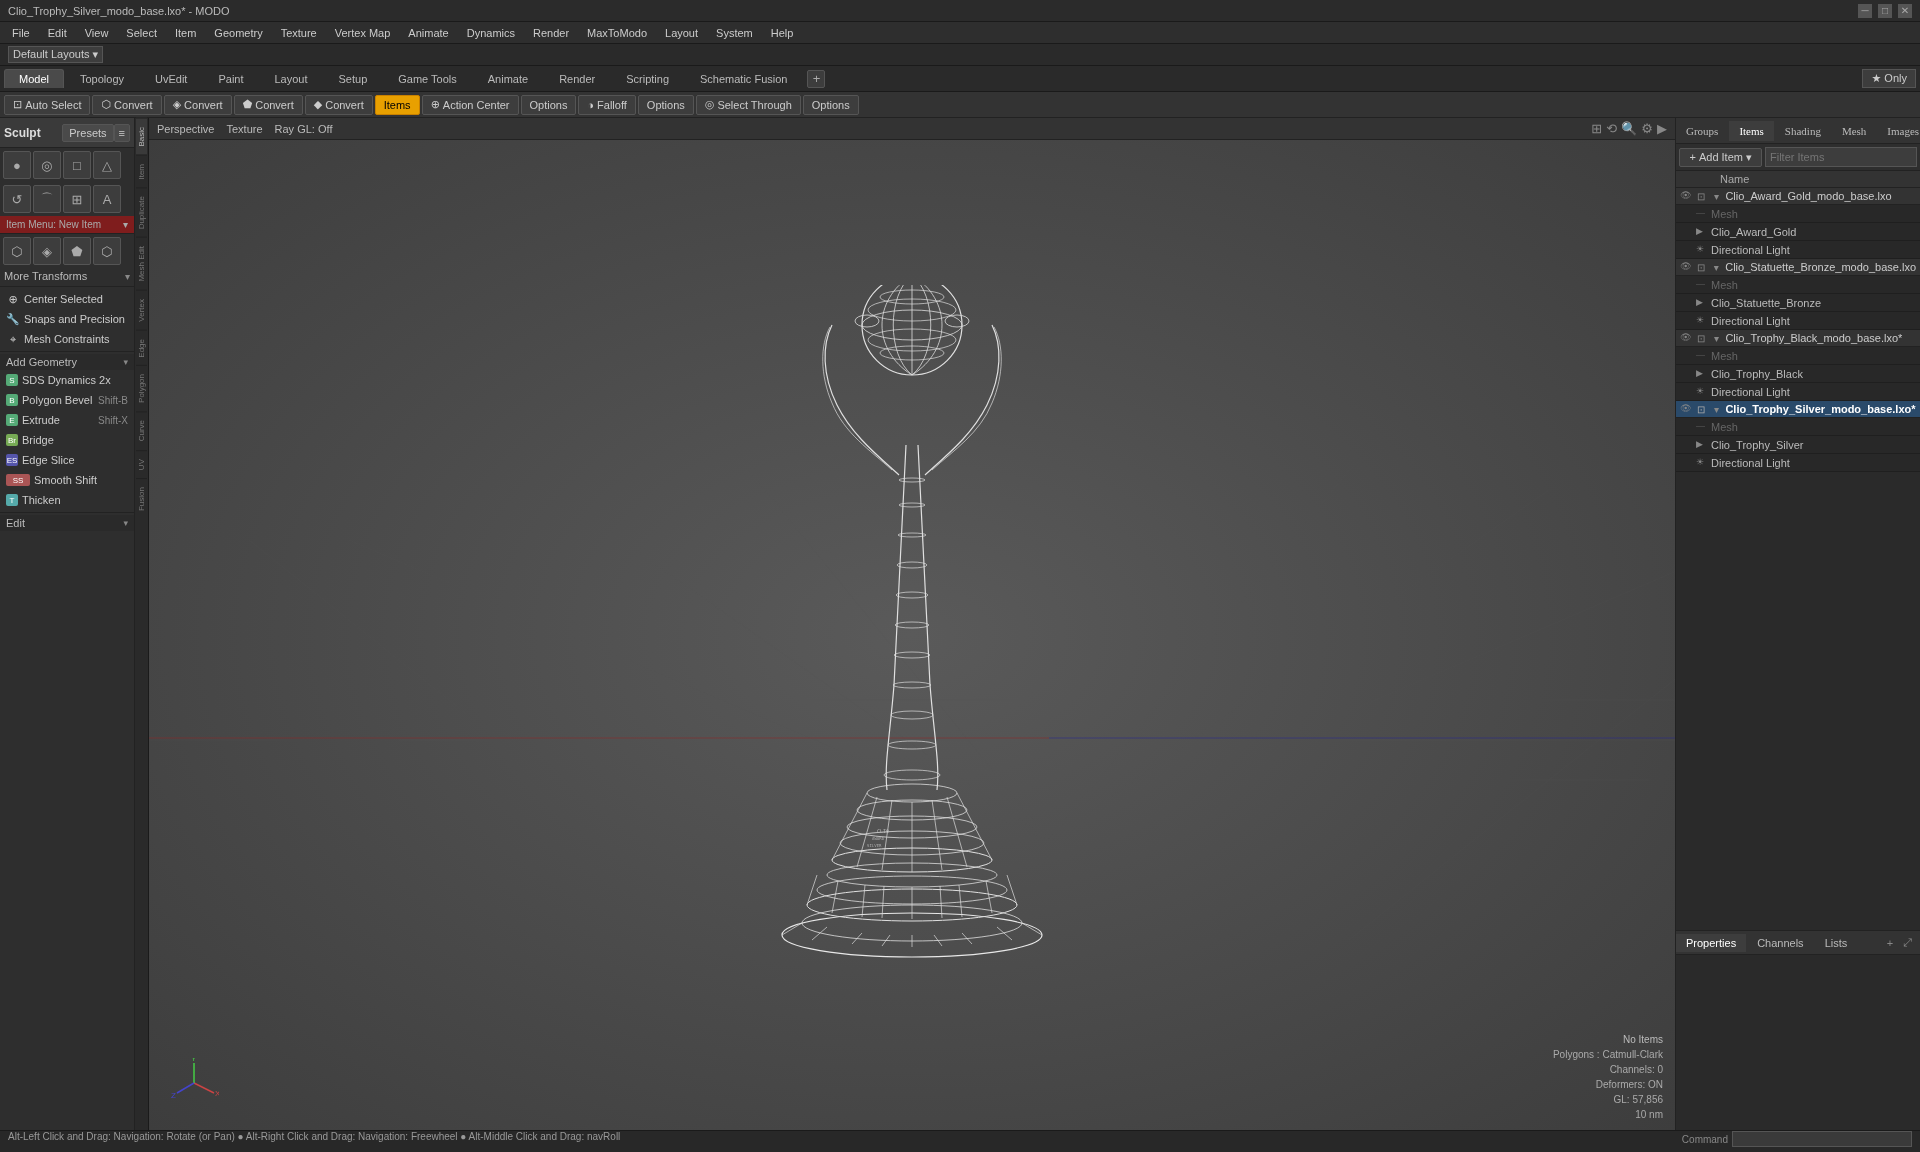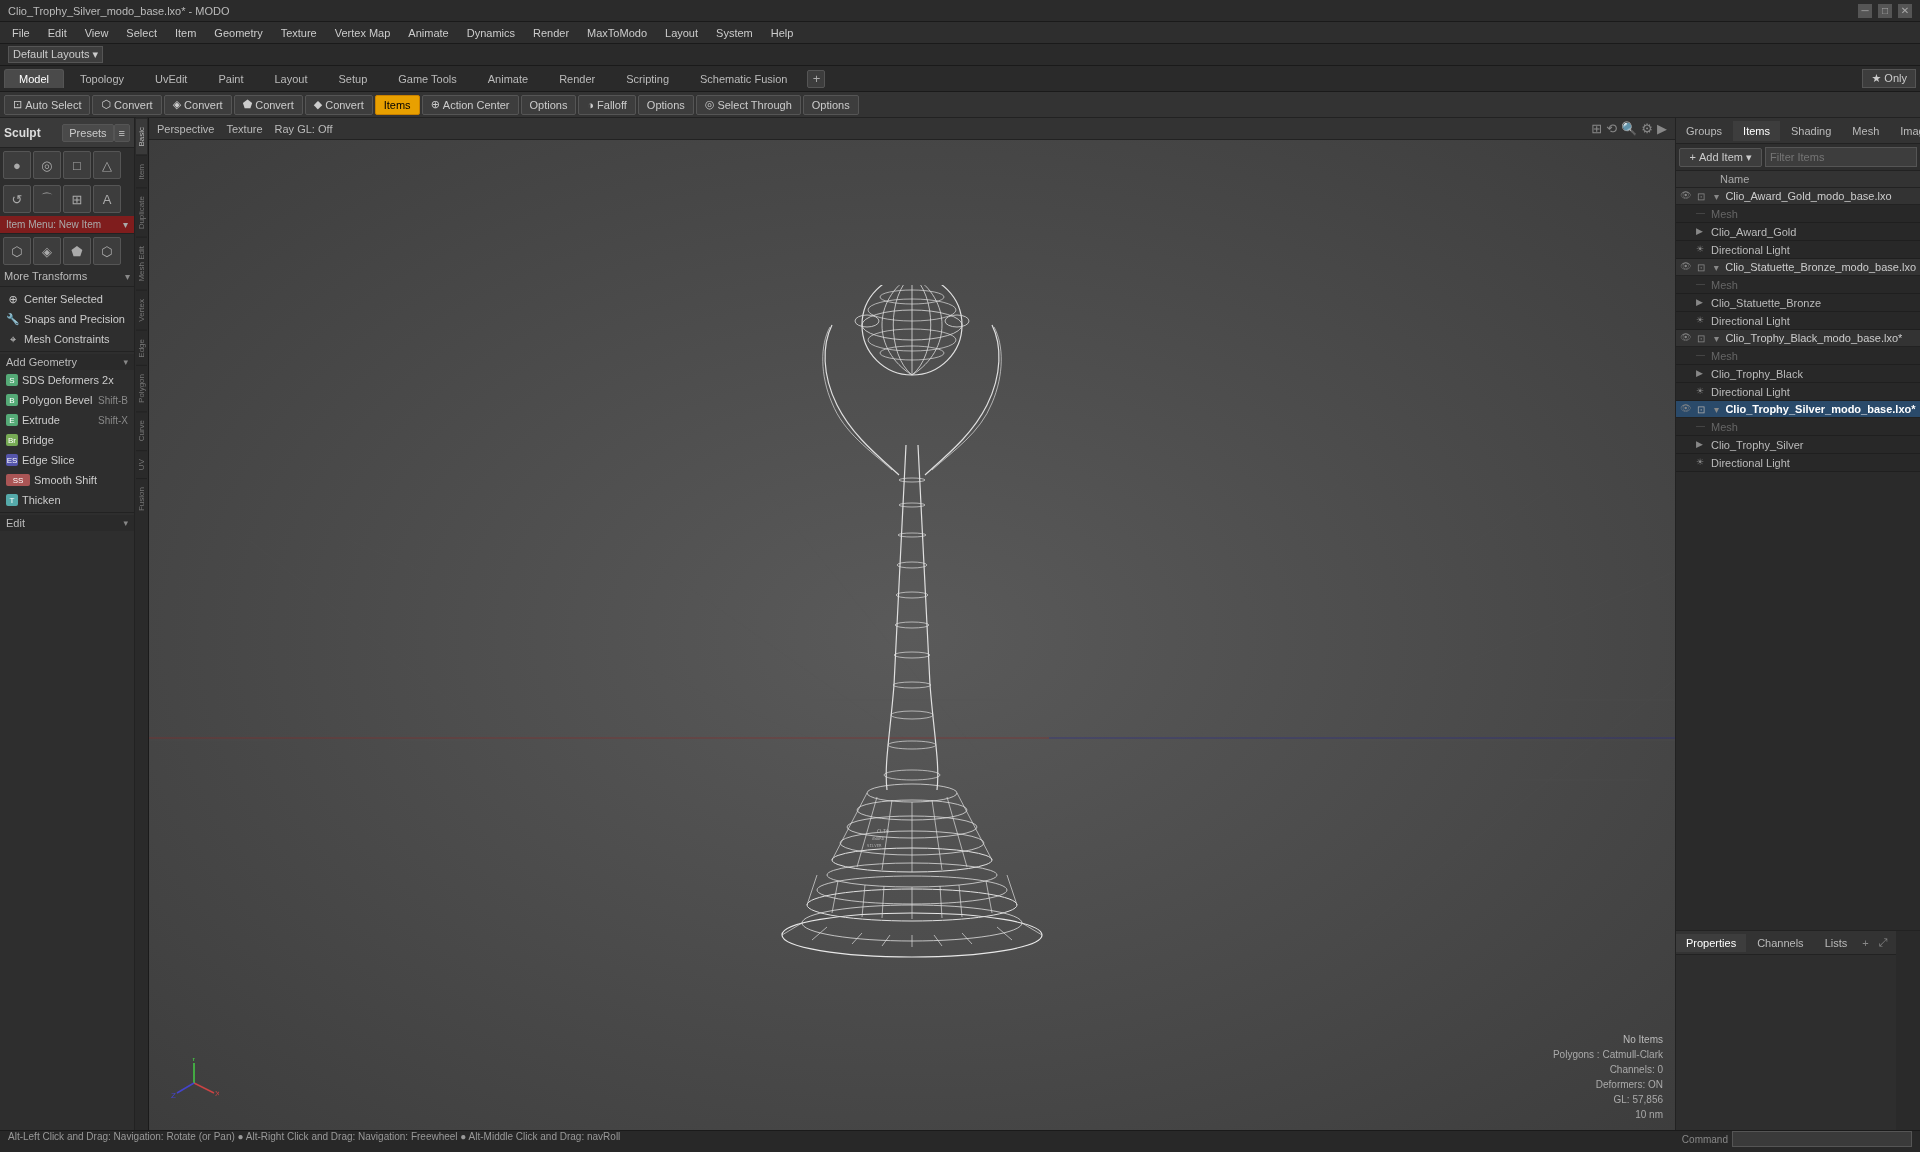--- a/index.html
+++ b/index.html
@@ -79,21 +79,21 @@
     
     #status-bar { height: 22px; background: #282828; display: flex; align-items: flex-start; padding: 0 8px; gap: 6px; border-top: 1px solid #1a1a1a; }
     #status-bar .status-text { font-size: 10px; color: #999; }
 
     
     #right-panel { width: 245px; background: #2e2e2e; border-left: 1px solid #222; display: flex; flex-direction: column; }
 
     
     #items-panel { flex: 1; display: flex; flex-direction: column; overflow: hidden; }
     #items-panel-header { display: flex; align-items: center; background: #333; border-bottom: 1px solid #222; height: 26px; }
-    .ip-tab { padding: 4px 10px; font-size: 11px; color: #bbb; cursor: pointer; border-right: 1px solid #333; }
+    .ip-tab { padding: 4px 10px; font-size: 11px; color: #bbb; cursor: pointer; border-right: 1px solid #333; font-family: Liberation Serif, serif; }
     .ip-tab.active { color: #fff; background: #3d3d3d; }
 
     
     #items-actions { display: flex; align-items: center; padding: 3px; gap: 3px; border-bottom: 1px solid #222; background: #2e2e2e; }
     .add-item-btn { flex: 1; background: #3d3d3d; border: 1px solid #555; color: #ccc; padding: 2px 6px; font-size: 11px; cursor: pointer; border-radius: 2px; display: flex; align-items: center; justify-content: center; gap: 3px; }
     .filter-input { flex: 1; background: #3d3d3d; border: 1px solid #555; color: #ccc; padding: 2px 4px; font-size: 11px; height: 20px; }
 
     
     #items-list { flex: 1; overflow-y: auto; background: #2a2a2a; }
     .item-group { }
@@ -105,21 +105,21 @@
     .item-child { display: flex; align-items: center; padding: 1px 4px 1px 20px; background: #282828; border-bottom: 1px solid #1f1f1f; cursor: pointer; gap: 3px; min-height: 18px; }
     .ic-icon { width: 12px; height: 12px; color: #888; font-size: 9px; }
     .ic-name { font-size: 11px; color: #bbb; flex: 1; }
 
     
     #items-col-header { display: flex; align-items: center; padding: 2px 4px; background: #333; border-bottom: 1px solid #222; }
     #items-col-header .col-spacer { width: 40px; }
     #items-col-header .col-name { font-size: 11px; color: #aaa; flex: 1; }
 
     
-    #props-panel { height: 200px; border-top: 1px solid #222; display: flex; flex-direction: row; }
+    #props-panel { height: 200px; border-top: 1px solid #222; display: flex; flex-direction: column; }
     #props-panel-header { display: flex; align-items: center; background: #333; border-bottom: 1px solid #222; height: 24px; }
     .pp-tab { padding: 3px 10px; font-size: 11px; color: #bbb; cursor: pointer; border-right: 1px solid #333; }
     .pp-tab.active { color: #fff; background: #3d3d3d; }
     .pp-tools { margin-left: auto; display: flex; gap: 2px; padding-right: 4px; }
     .pp-tool-btn { background: none; border: none; color: #888; cursor: pointer; font-size: 11px; padding: 2px 4px; }
     #props-content { flex: 1; background: #2a2a2a; padding: 4px; overflow-y: auto; }
 
     
     ::-webkit-scrollbar { width: 6px; height: 6px; }
     ::-webkit-scrollbar-track { background: #1f1f1f; }
@@ -289,21 +289,21 @@
 
     <div class="section-divider"></div>
 
     <div class="section-title-row">
       <span class="stl">Add Geometry</span>
       <span class="stt-arrow">▾</span>
     </div>
 
     <div class="tool-list-item">
       <div class="tli-icon" style="background:#5a7; width:12px; height:12px; border-radius:2px; font-size:8px; display:flex; align-items:center; justify-content:center; color:#fff;">S</div>
-      <span class="tli-label">SDS Deformers 2x</span>
+      <span class="tli-label">SDS Dynamics 2x</span>
     </div>
 
     <div class="tool-list-item">
       <div class="tli-icon" style="background:#5a7; width:12px; height:12px; border-radius:2px; font-size:8px; display:flex; align-items:center; justify-content:center; color:#fff;">B</div>
       <span class="tli-label">Polygon Bevel</span>
       <span class="tli-shortcut">Shift-B</span>
     </div>
 
     <div class="tool-list-item">
       <div class="tli-icon" style="background:#5a7; width:12px; height:12px; border-radius:2px; font-size:8px; display:flex; align-items:center; justify-content:center; color:#fff;">E</div>

